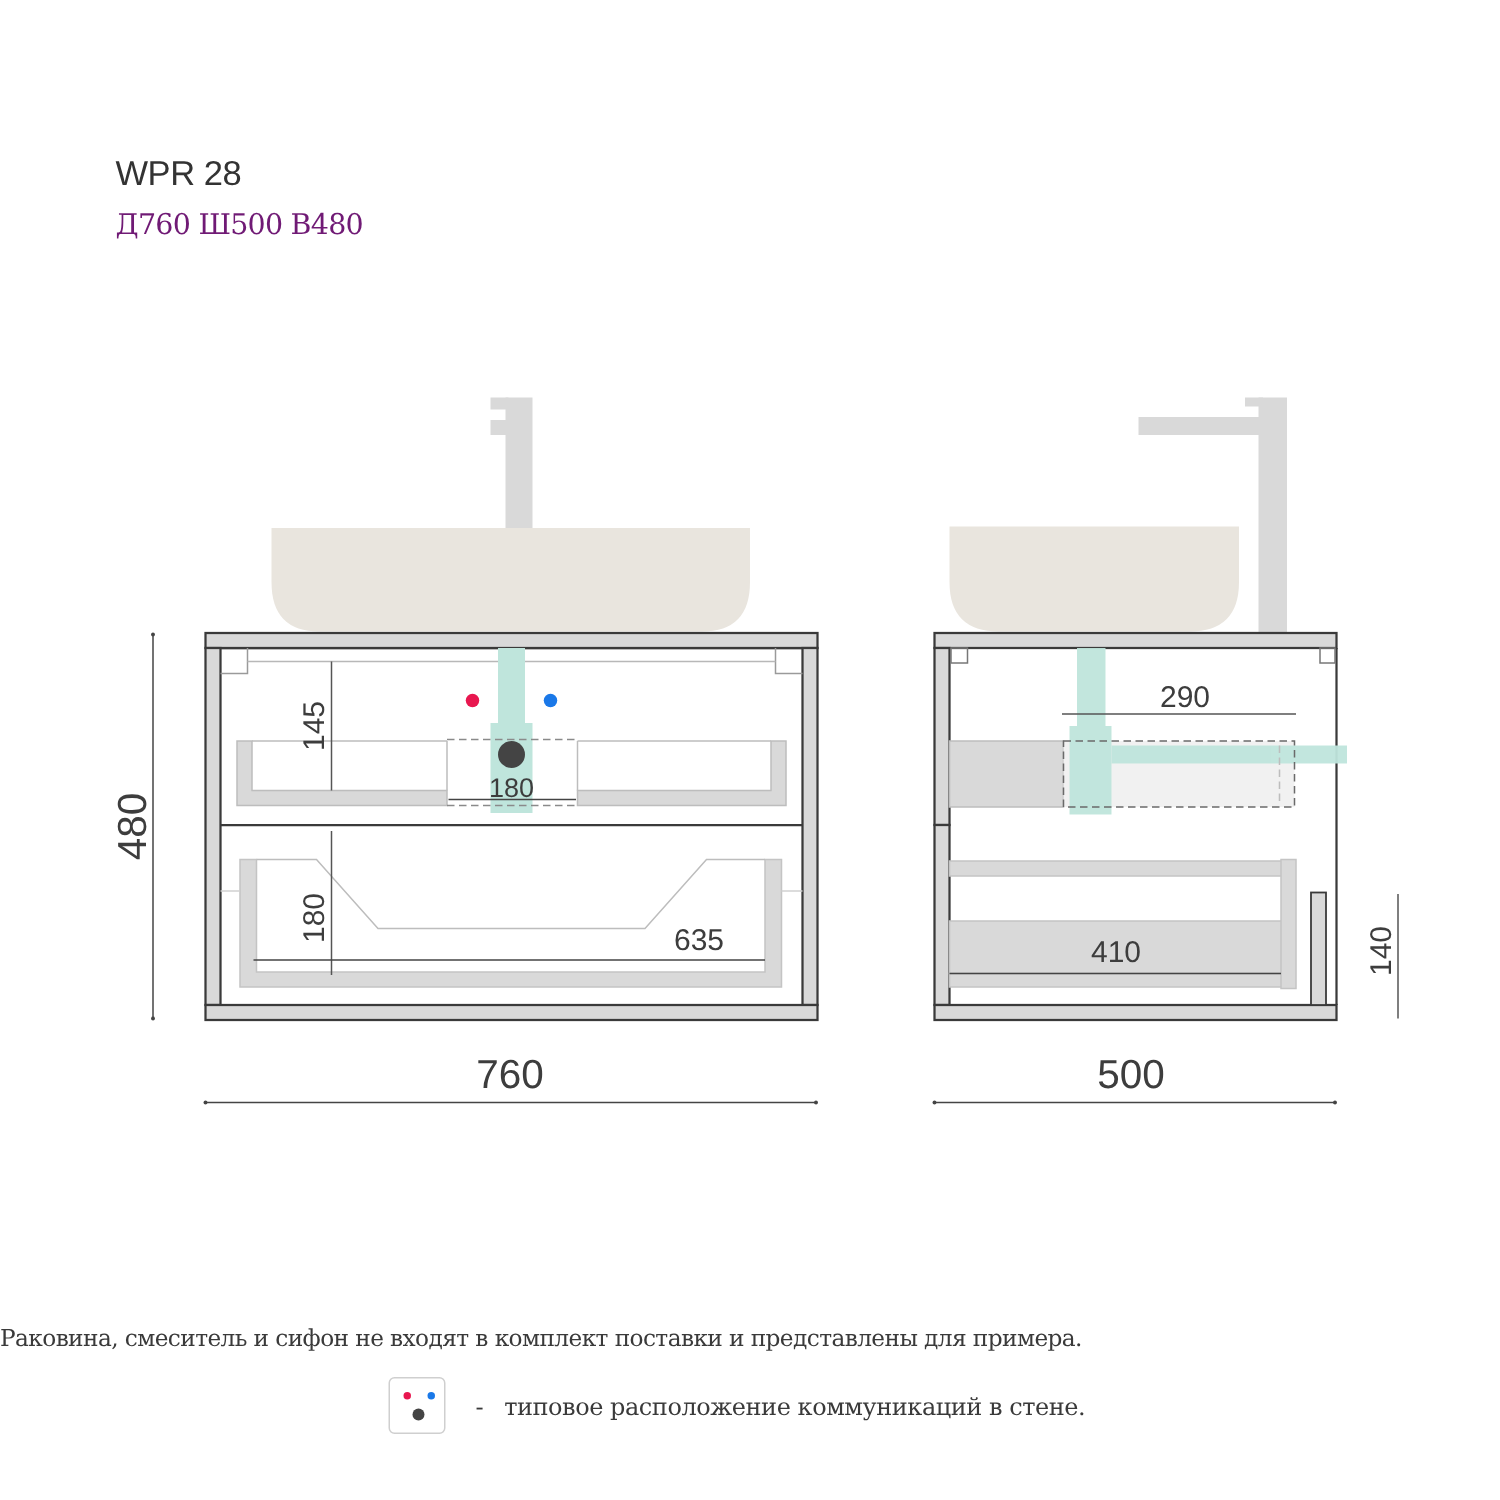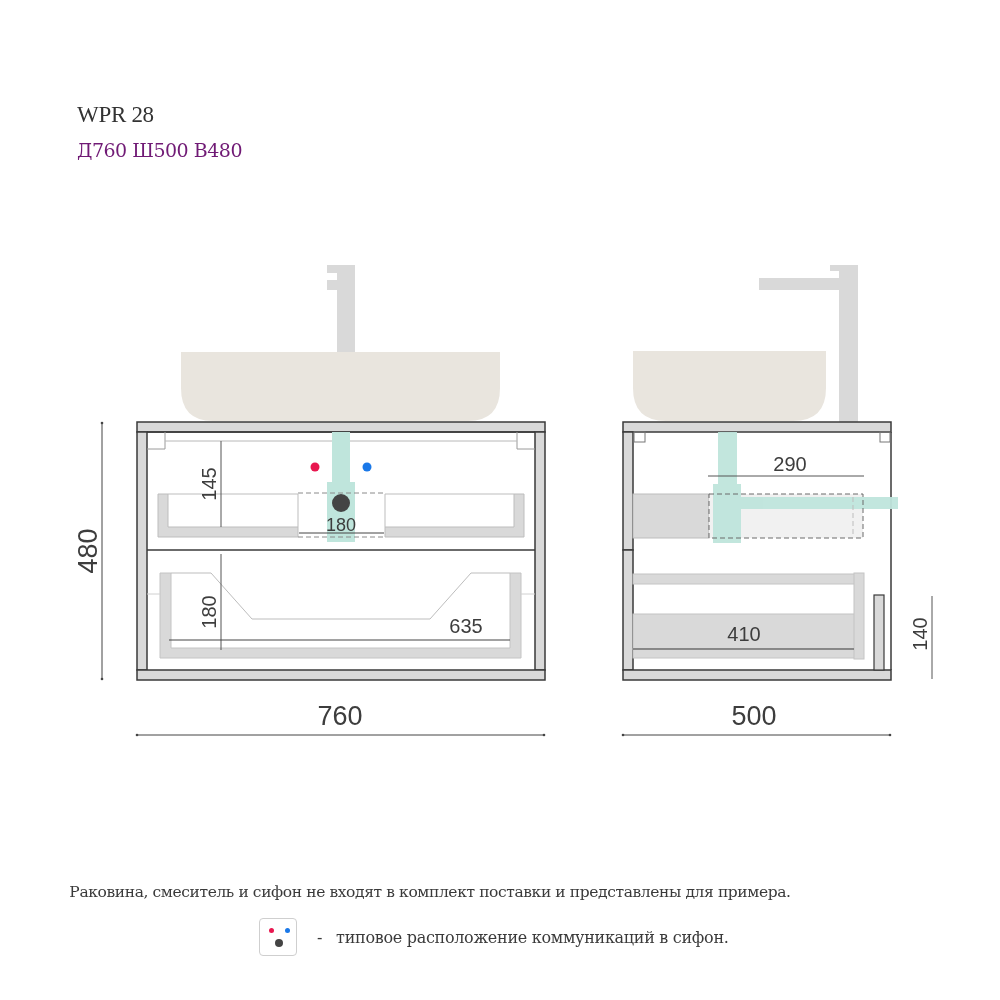--- a/index.html
+++ b/index.html
@@ -1,21 +1,21 @@
 <!DOCTYPE html>
 <html><head>
 <meta charset="utf-8">
 <style>
   html, body { margin: 0; padding: 0; background: #ffffff; }
   body { width: 1000px; height: 1000px; position: relative; overflow: hidden; font-family: "DejaVu Serif", serif; }
-  .title { position: absolute; left: 77px; top: 102px; font-family: Liberation Serif, serif; font-size: 23px; color: #333; letter-spacing: -0.3px; }
+  .title { position: absolute; left: 77px; top: 102px; font-family: Liberation Sans, sans-serif; font-size: 23px; color: #333; letter-spacing: -0.3px; }
   .subtitle { position: absolute; left: 77px; top: 139px; font-family: "DejaVu Serif", serif; font-size: 19px; color: #701a75; letter-spacing: -0.5px; }
   svg.drawing { position: absolute; left: 0; top: 0; }
   .dim { font-family: "Liberation Sans", sans-serif; fill: #3d3d3d; }
-  .note { position: absolute; left: 0; width: 860px; top: 883px; text-align: center; font-family: "DejaVu Serif", serif; font-size: 15.5px; color: #3a3a3a; letter-spacing: -0.4px; }
+  .note { position: absolute; left: 0; width: 860px; top: 883px; font-family: "DejaVu Serif", serif; font-size: 15.5px; color: #3a3a3a; letter-spacing: -0.4px; }
   .legend { position: absolute; left: 259px; top: 918px; display: flex; align-items: center; }
   .legend-box { width: 38px; height: 38px; border: 1px solid #cfcfcf; border-radius: 4px; position: relative; box-sizing: border-box; background: #fff; }
   .legend-box .dot { position: absolute; border-radius: 50%; }
   .legend-text { margin-left: 20px; font-family: "DejaVu Serif", serif; font-size: 16px; color: #3a3a3a; letter-spacing: -0.3px; }
 </style>
 </head>
 <body>
 
 <div class="title">WPR 28</div>
 <div class="subtitle">Д760 Ш500 В480</div>
@@ -157,14 +157,14 @@
 
 <div class="note">Раковина, смеситель и сифон не входят в комплект поставки и представлены для примера.</div>
 
 <div class="legend">
   <div class="legend-box">
     <span class="dot" style="left:9px;top:9px;width:5px;height:5px;background:#e8174f;"></span>
     <span class="dot" style="left:25px;top:9px;width:5px;height:5px;background:#1a78e8;"></span>
     <span class="dot" style="left:15px;top:20px;width:8px;height:8px;background:#444;"></span>
   </div>
   <span class="legend-text">-</span>
-  <span class="legend-text" style="margin-left:14px;">типовое расположение коммуникаций в сифон.</span>
+  <span class="legend-text" style="margin-left:14px;">типовое расположение коммуникаций в стене.</span>
 </div>
 
 </body></html>

